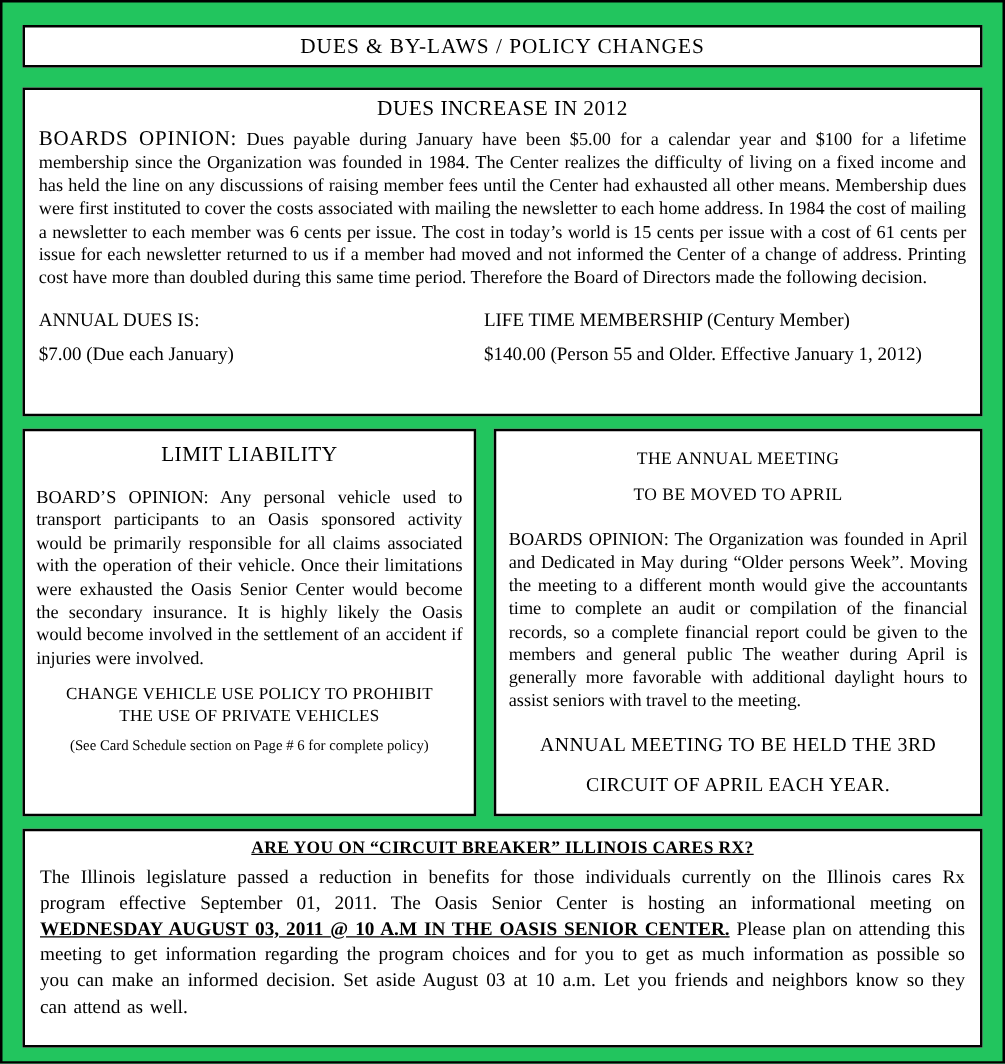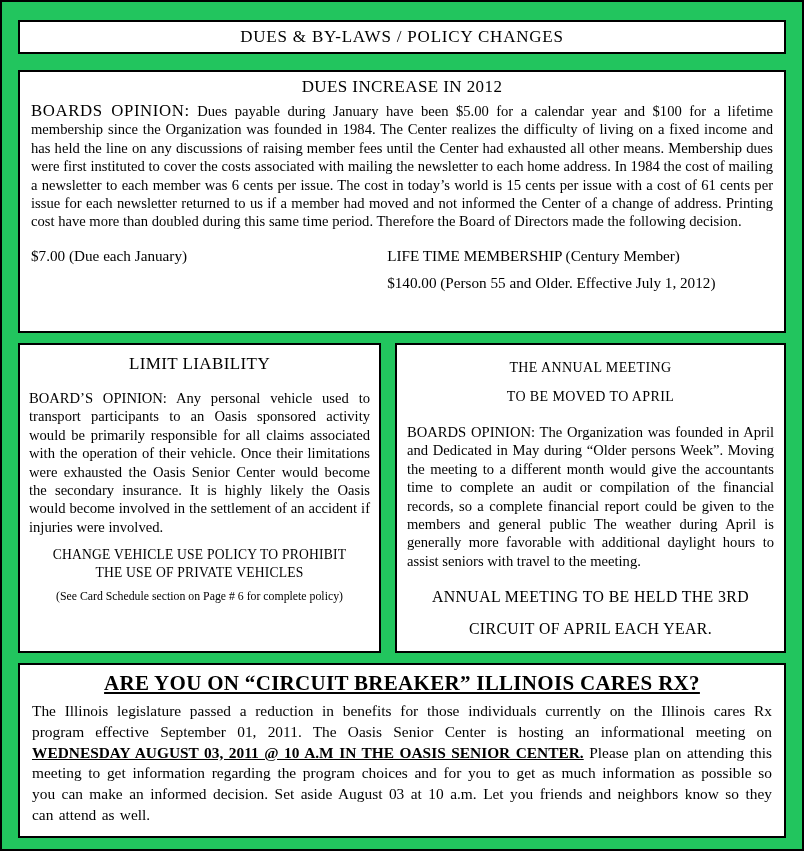--- a/index.html
+++ b/index.html
@@ -55,45 +55,46 @@
   .note { margin-top: 7px; text-align: center; font-size: 11.8px; }
   .announcement {
     margin-top: 18px; text-align: center;
     font-size: 15.8px; letter-spacing: 0.4px;
   }
   .announcement-line { display: block; margin-bottom: 14px; }
 
   
   .rx-box { height: 175px; padding: 6px 12px 8px 12px; }
   .rx-title {
-    font-size: 21px; font-weight: 600; text-align: center;
+    font-size: 14px; font-weight: 600; text-align: center;
     text-decoration: underline; letter-spacing: 0.3px; margin-bottom: 5px;
   }
   .rx-body { font-size: 15.4px; line-height: 20.8px; word-spacing: 1.5px; }
   .emph { font-weight: bold; text-decoration: underline; }
 </style>
 </head>
 <body>
 
 <div class="page">
 
   <div class="box header-box">
     <h1 class="header-title">DUES &amp; BY-LAWS / POLICY CHANGES</h1>
   </div>
 
   <section class="box dues-box">
     <h2 class="section-title">DUES INCREASE IN 2012</h2>
     <p class="body-text"><span class="opinion-lead">BOARDS  OPINION:</span> <span>Dues payable during January have been $5.00 for a calendar year and $100 for a lifetime membership since the Organization was founded in 1984. The Center realizes the difficulty of living on a fixed income and has held the line on any discussions of raising member fees until the Center had exhausted all other means. Membership dues were first instituted to cover the costs associated with mailing the newsletter to each home address. In 1984 the cost of mailing a newsletter to each member was 6 cents per issue. The cost in today’s world is 15 cents per issue with a cost of 61 cents per issue for each newsletter returned to us if a member had moved and not informed the Center of a change of address. Printing cost have more than doubled during this same time period. Therefore the Board of Directors made the following decision.</span></p>
     <div class="dues-grid">
       <div class="dues-col-left">
+        <div class="dues-label">ANNUAL DUES IS:</div>
         <div class="dues-value">$7.00  (Due each January)</div>
       </div>
       <div class="dues-col-right">
         <div class="dues-label">LIFE TIME MEMBERSHIP (Century Member)</div>
-        <div class="dues-value">$140.00  (Person 55 and Older.  Effective July 1, 2012)</div>
+        <div class="dues-value">$140.00  (Person 55 and Older.  Effective January 1, 2012)</div>
       </div>
     </div>
   </section>
 
   <div class="columns">
 
     <section class="box vehicle-box">
       <h2 class="section-title vehicle-title">
         <span class="title-line">LIMIT LIABILITY</span>
       </h2>

